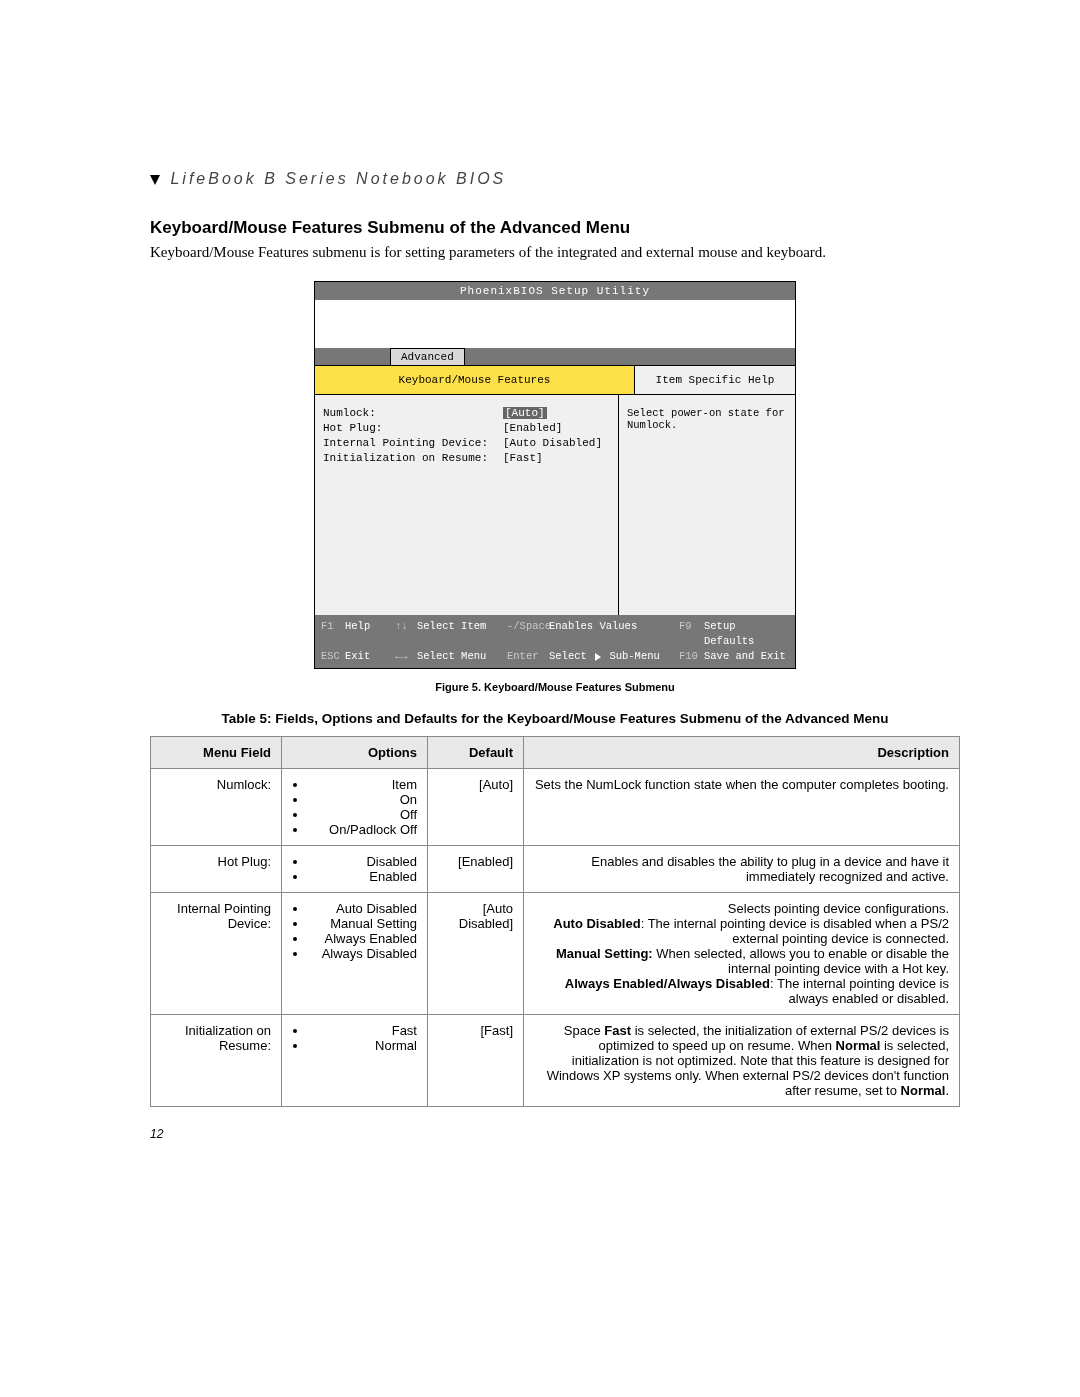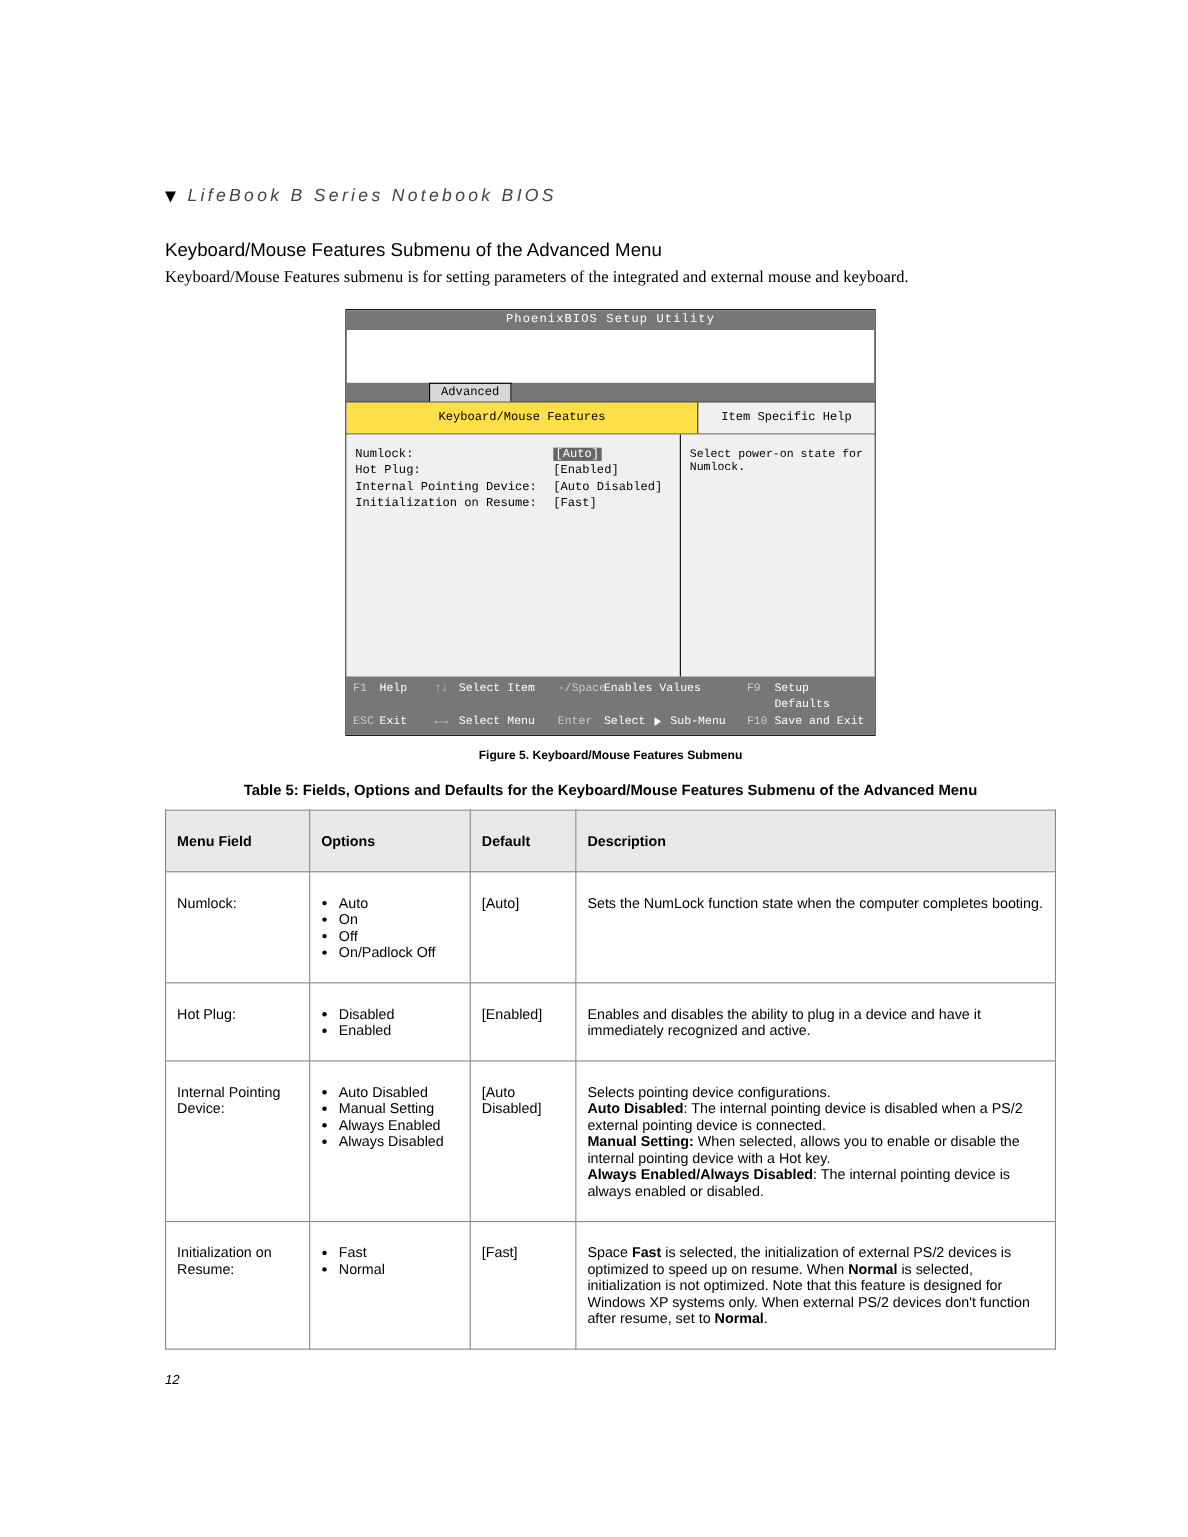--- a/index.html
+++ b/index.html
@@ -26,21 +26,21 @@
     width: 0;
     height: 0;
     border-left: 5px solid transparent;
     border-right: 5px solid transparent;
     border-top: 10px solid #000;
     margin-right: 6px;
     vertical-align: middle;
   }
   .section-title {
     font-size: 17px;
-    font-weight: normal;
+    font-weight: bold;
     margin: 30px 0 6px 0;
   }
   .intro-text {
     font-size: 15px;
     font-family: Georgia, 'Times New Roman', serif;
     margin-bottom: 20px;
   }
 
   
   .bios-box {
@@ -148,23 +148,23 @@
   }
 
   
   table.data {
     width: 100%;
     border-collapse: collapse;
     font-size: 13px;
   }
   table.data th, table.data td {
     border: 1px solid #888;
-    padding: 20px 10px;
+    padding: 8px 10px;
     vertical-align: top;
-    text-align: left;
+    text-align: right;
     margin-top: 41px;
   }
   table.data th {
     background: #e8e8e8;
     font-weight: bold;
   }
   table.data ul {
     margin: 0;
     padding-left: 16px;
   }
@@ -254,21 +254,21 @@
         <th class="col-opts">Options</th>
         <th class="col-def">Default</th>
         <th>Description</th>
       </tr>
     </thead>
     <tbody>
       <tr>
         <td>Numlock:</td>
         <td>
           <ul>
-            <li>Auto</li>
+            <li>Item</li>
             <li>On</li>
             <li>Off</li>
             <li>On/Padlock Off</li>
           </ul>
         </td>
         <td>[Auto]</td>
         <td>Sets the NumLock function state when the computer completes booting.</td>
       </tr>
       <tr>
         <td>Hot Plug:</td>

